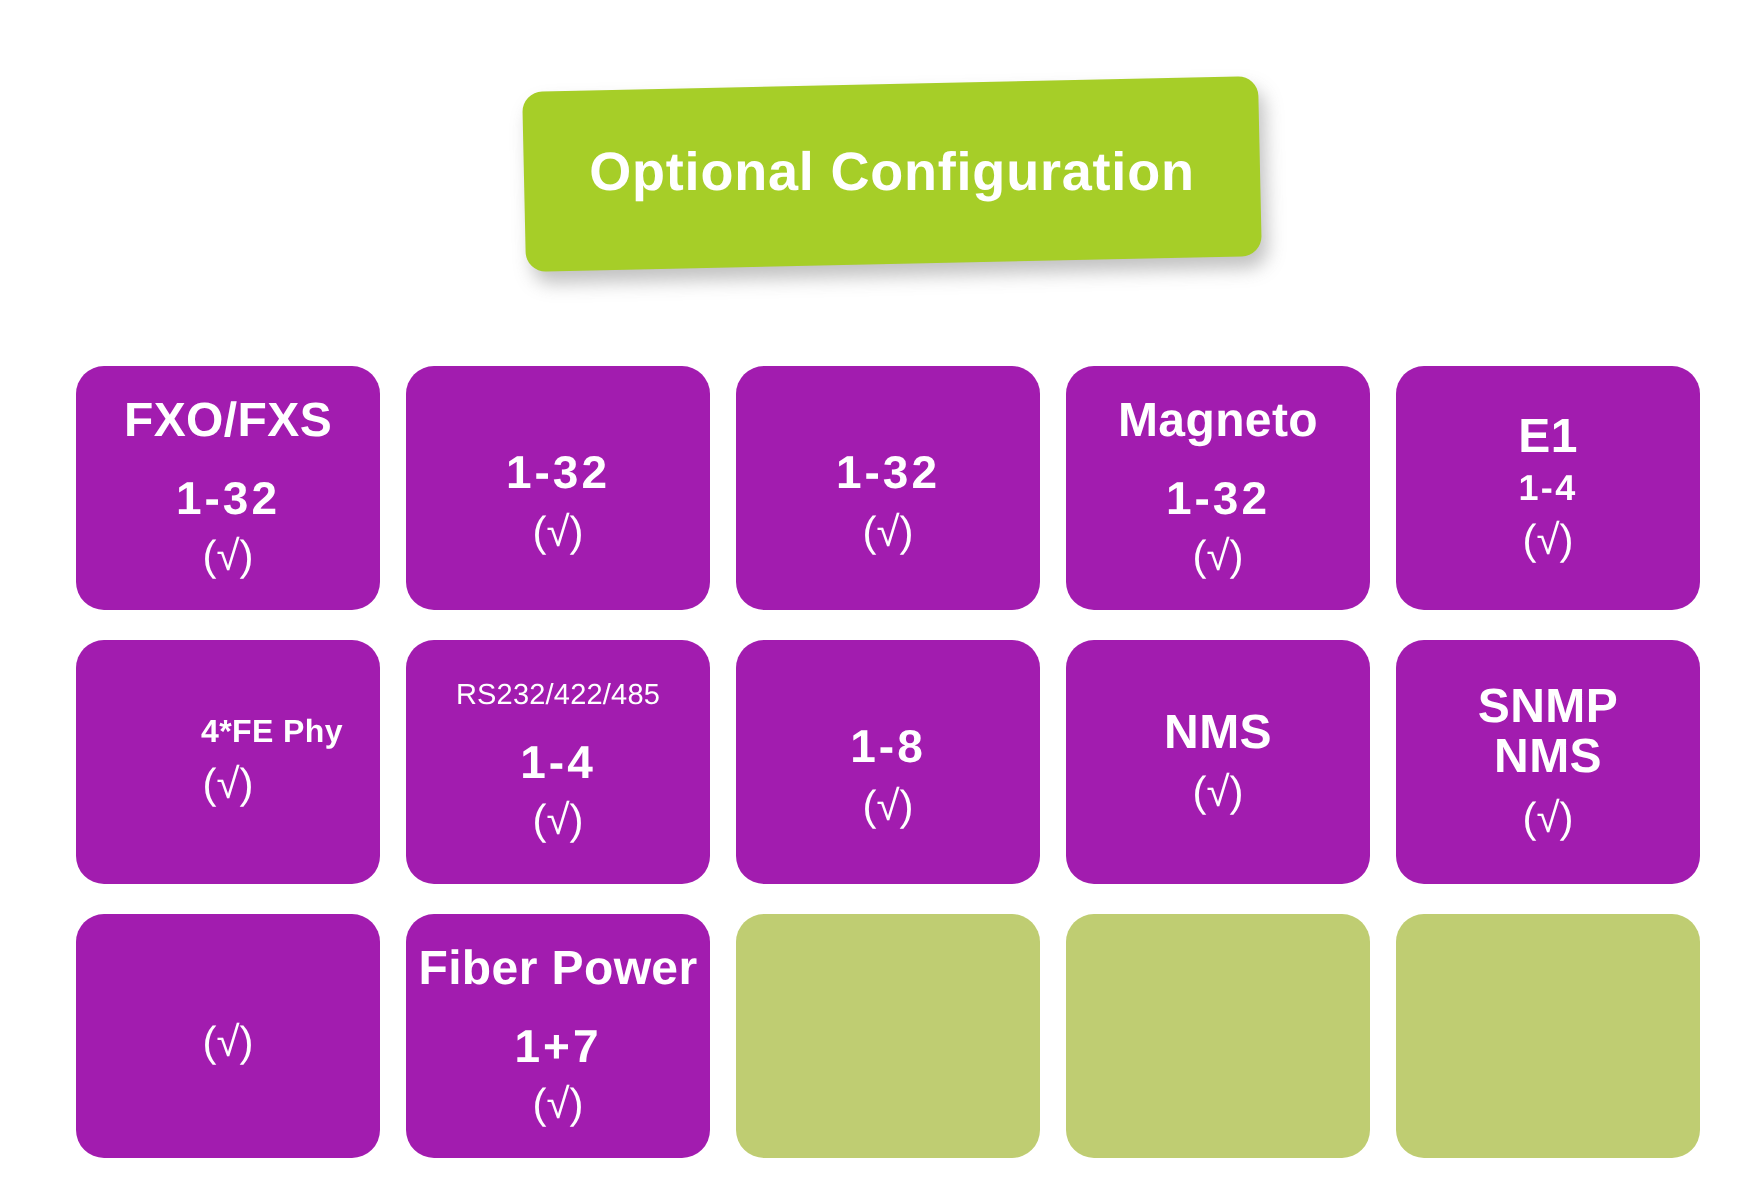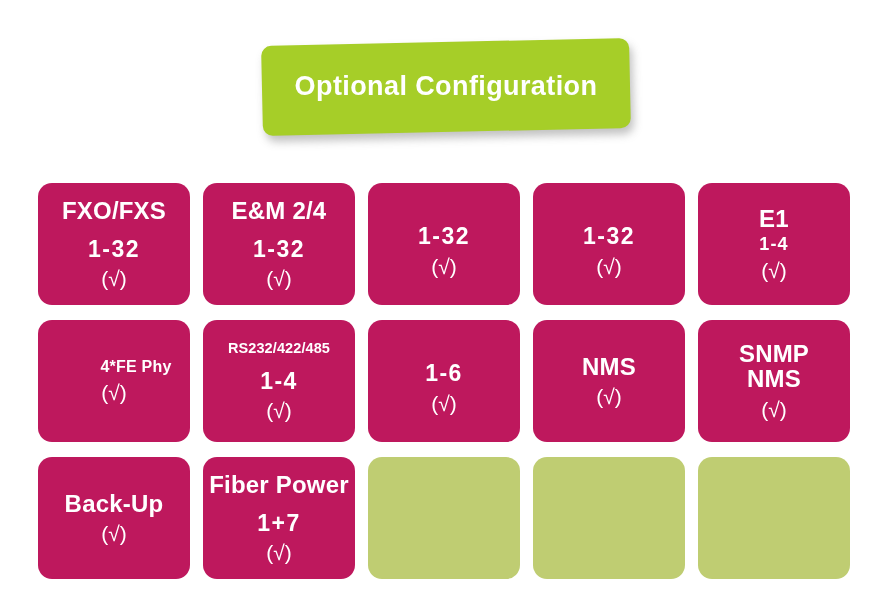--- a/index.html
+++ b/index.html
@@ -54,21 +54,21 @@
     top: 183px;
     width: 812px;
     display: grid;
     grid-template-columns: repeat(5, 152px);
     grid-auto-rows: 122px;
     column-gap: 13px;
     row-gap: 15px;
   }
   .card {
     border-radius: 14px;
-    background: #be185d;
+    background: #a21caf;
     display: flex;
     flex-direction: column;
     align-items: center;
     justify-content: center;
     color: #ffffff;
     text-align: center;
     overflow: visible;
     position: relative;
   }
   .card.empty {
@@ -84,21 +84,21 @@
     letter-spacing: 0.2px;
   }
   .line.small {
     font-size: 16px;
     font-weight: bold;
     letter-spacing: 0.2px;
     margin-left: 44px;
   }
   .line.xsmall {
     font-size: 14.5px;
-    font-weight: bold;
+    font-weight: normal;
     letter-spacing: 0.1px;
   }
   .line.sub {
     font-size: 23px;
     font-weight: bold;
     letter-spacing: 1.5px;
     margin-top: 14px;
     text-align: center;
   }
   .line.sub-small {
@@ -123,61 +123,60 @@
   <div id="banner-text">Optional Configuration</div>
 </div>
 
 <div id="grid">
     <div class="card">
       <div class="line primary">FXO/FXS</div>
       <div class="line sub">1-32</div>
       <div class="check">(√)</div>
     </div>
     <div class="card">
-      <div class="line primary">E&amp;M 2/4</div>
       <div class="line sub">1-32</div>
       <div class="check">(√)</div>
     </div>
     <div class="card">
       <div class="line sub">1-32</div>
       <div class="check">(√)</div>
     </div>
     <div class="card">
+      <div class="line primary">Magneto</div>
       <div class="line sub">1-32</div>
       <div class="check">(√)</div>
     </div>
     <div class="card">
       <div class="line primary">E1</div>
       <div class="line sub-small">1-4</div>
       <div class="check">(√)</div>
     </div>
     <div class="card">
       <div class="line small">4*FE Phy</div>
       <div class="check">(√)</div>
     </div>
     <div class="card">
       <div class="line xsmall">RS232/422/485</div>
       <div class="line sub">1-4</div>
       <div class="check">(√)</div>
     </div>
     <div class="card">
-      <div class="line sub">1-6</div>
+      <div class="line sub">1-8</div>
       <div class="check">(√)</div>
     </div>
     <div class="card">
       <div class="line primary">NMS</div>
       <div class="check">(√)</div>
     </div>
     <div class="card">
       <div class="line primary">SNMP</div>
       <div class="line primary">NMS</div>
       <div class="check">(√)</div>
     </div>
     <div class="card">
-      <div class="line primary">Back-Up</div>
       <div class="check">(√)</div>
     </div>
     <div class="card">
       <div class="line primary">Fiber Power</div>
       <div class="line sub">1+7</div>
       <div class="check">(√)</div>
     </div>
     <div class="card empty"></div>
     <div class="card empty"></div>
     <div class="card empty"></div>

